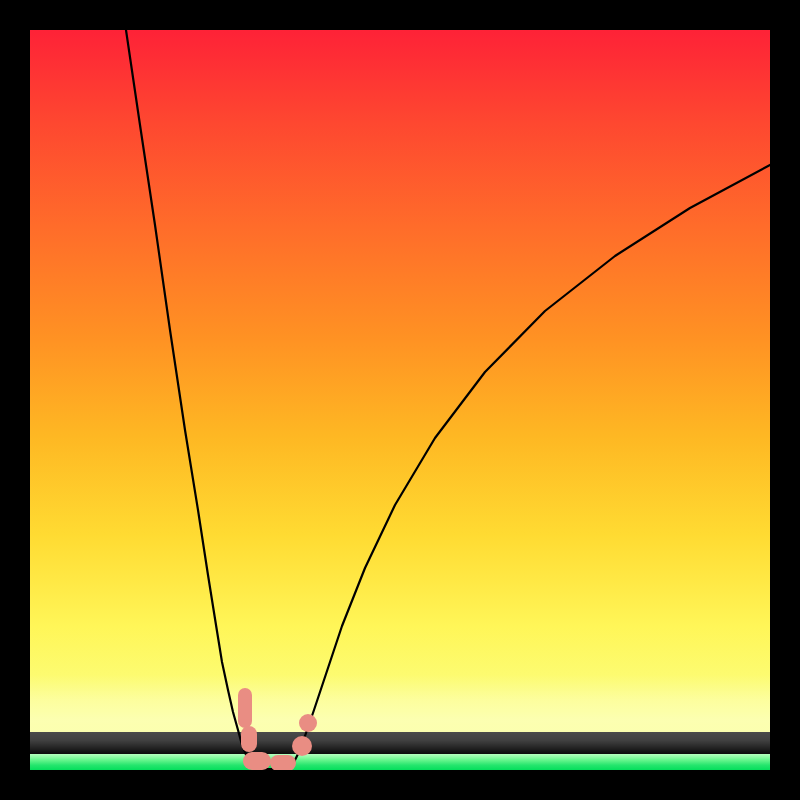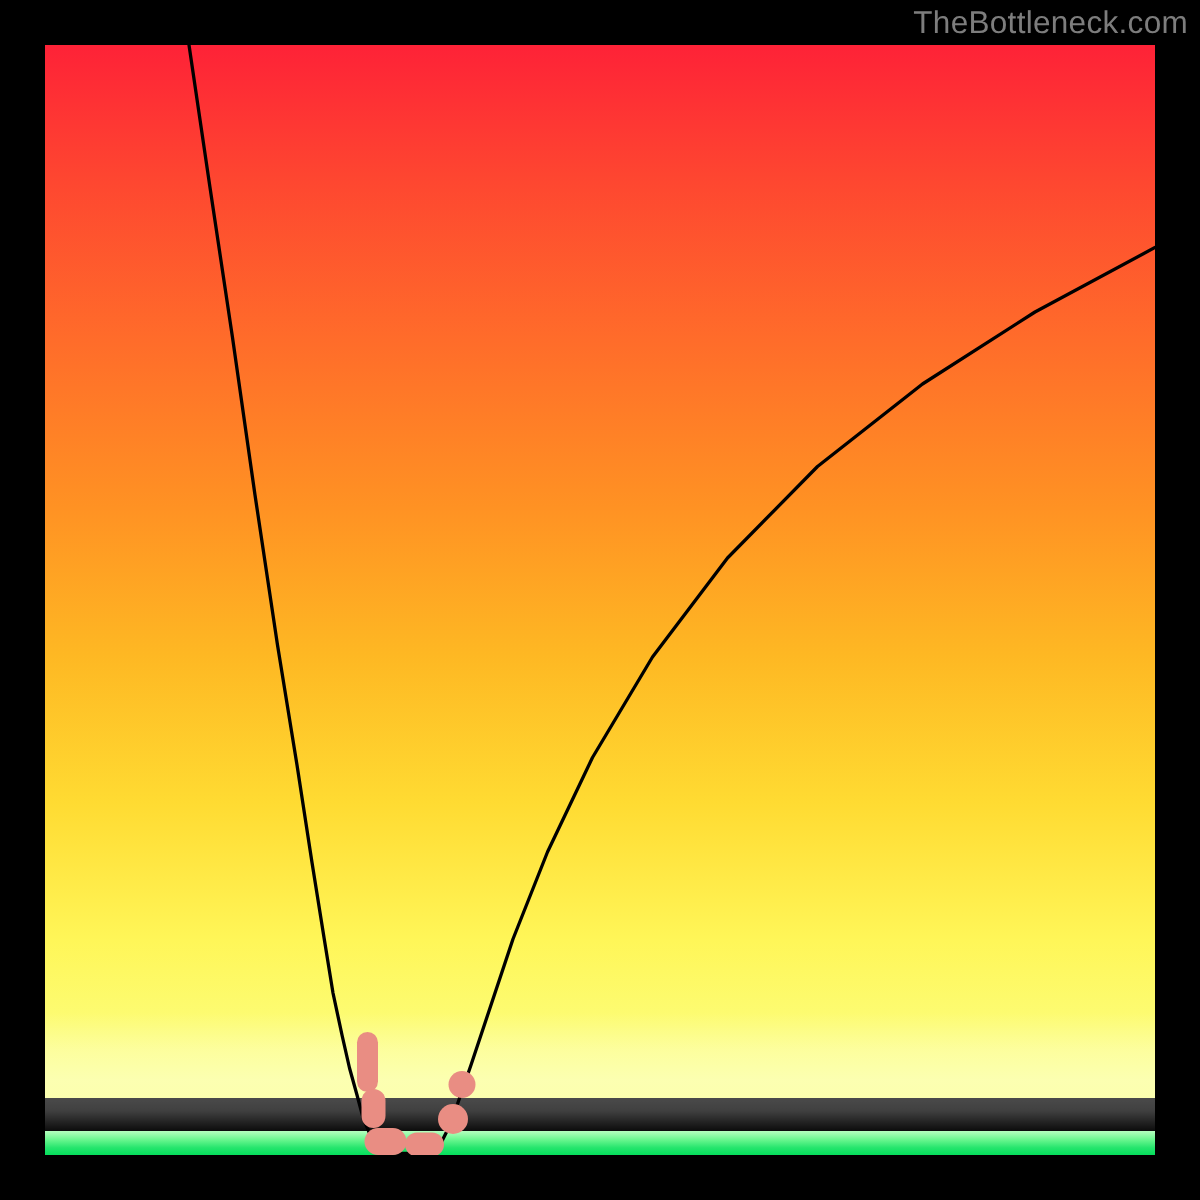--- a/index.html
+++ b/index.html
@@ -111,14 +111,13 @@
           <rect x="208" y="658" width="14" height="40" rx="7" fill="#e98d83"></rect>
           <rect x="211" y="696" width="16" height="26" rx="8" fill="#e98d83"></rect>
           <rect x="213" y="722" width="28" height="18" rx="9" fill="#e98d83"></rect>
           <rect x="240" y="725" width="26" height="16" rx="8" fill="#e98d83"></rect>
           <circle cx="278" cy="693" r="9" fill="#e98d83"></circle>
           <circle cx="272" cy="716" r="10" fill="#e98d83"></circle>
         </g>
     </svg>
   </div>
 
-  <div class="watermark">TheBottleneck.com</div>
 </div>
 
 </body></html>

